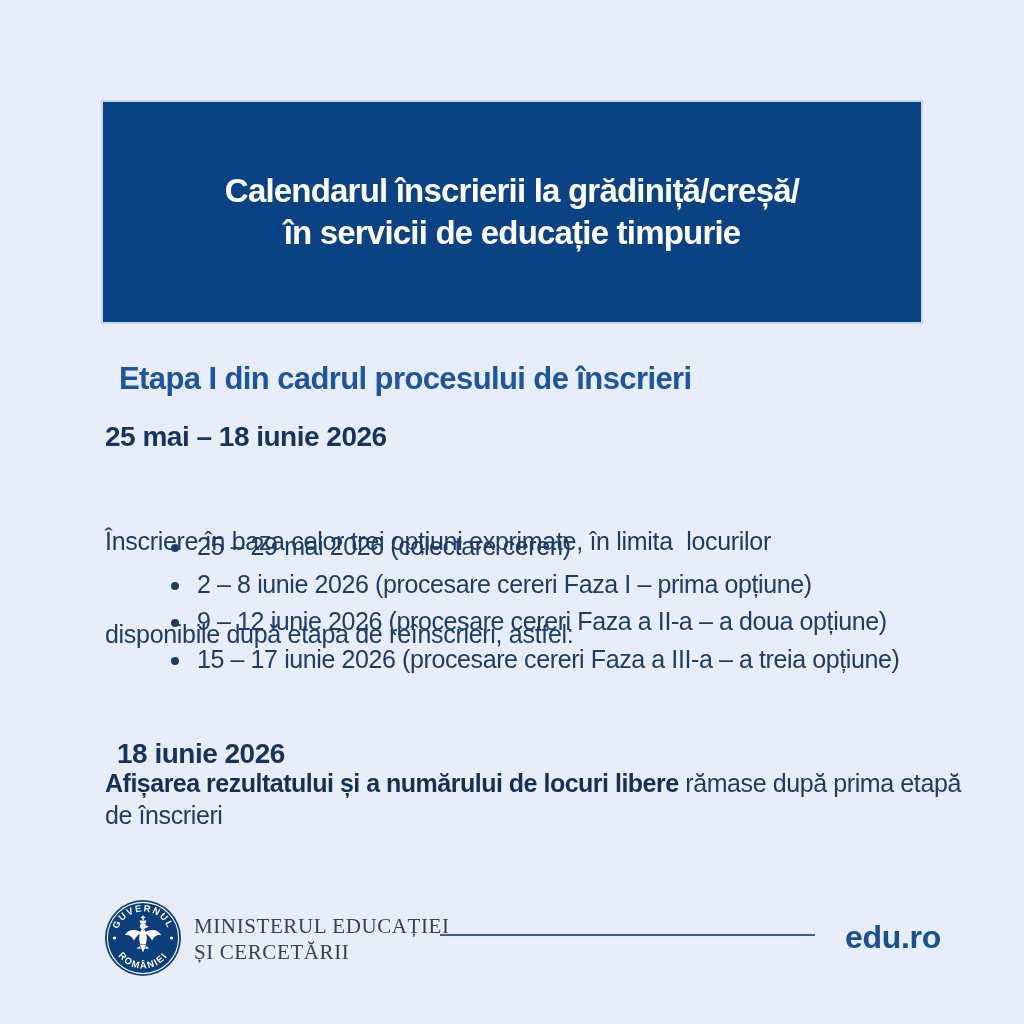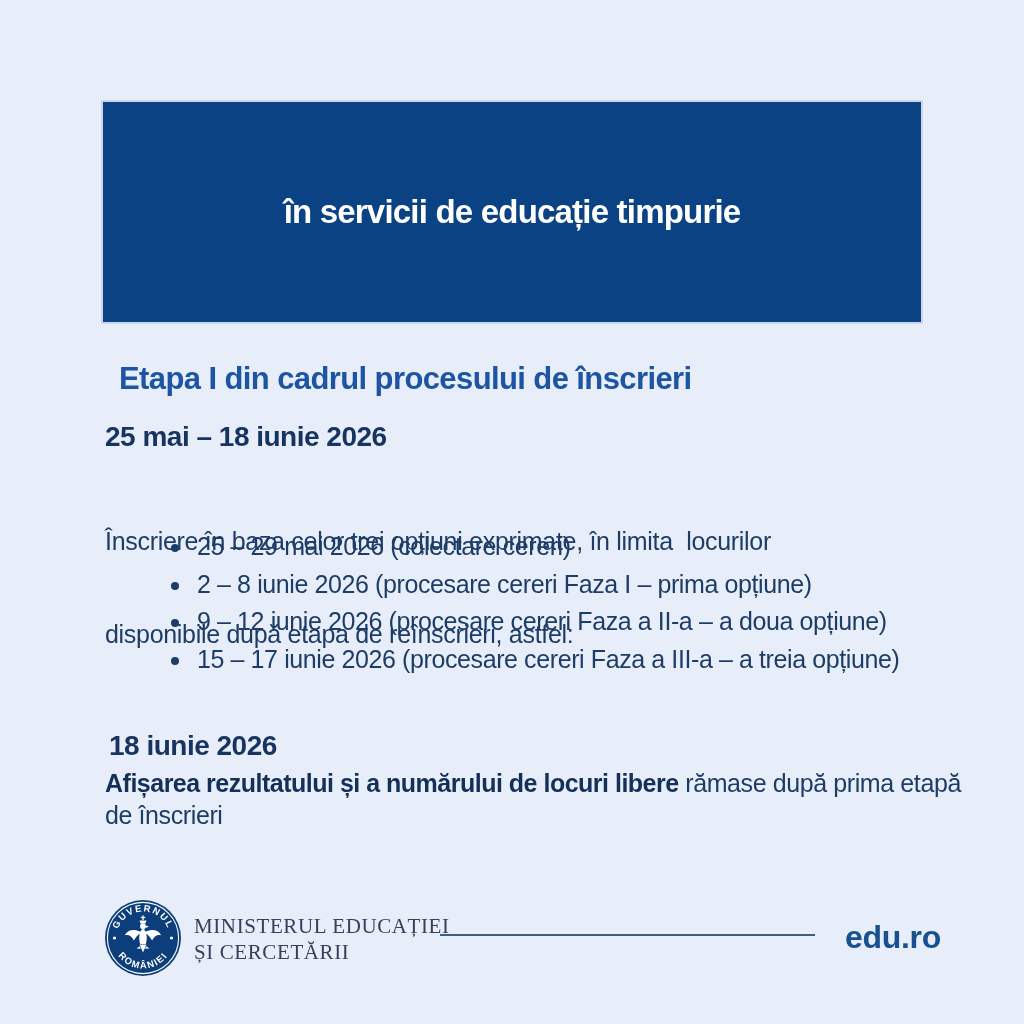--- a/index.html
+++ b/index.html
@@ -99,40 +99,41 @@
     position: absolute; left: 845px; top: 919px;
     font-size: 32px; font-weight: bold;
     letter-spacing: -0.3px;
     color: var(--eduro, #19508f);
   }
 </style>
 </head>
 <body>
 
 <div class="banner">
+  <div class="banner-line">Calendarul înscrierii la grădiniță/creșă/</div>
   <div class="banner-line">în servicii de educație timpurie</div>
 </div>
 
 <h2 class="section-title" style="margin:14px;">Etapa I din cadrul procesului de înscrieri</h2>
 
 <h3 class="period" style="margin:0;">25 mai – 18 iunie 2026</h3>
 
 <div class="intro">
   <div>Înscriere în baza celor trei opțiuni exprimate, în limita  locurilor</div>
   <div>disponibile după etapa de reînscrieri, astfel:</div>
 </div>
 
 <ul class="bullets">
   <li>25 – 29 mai 2026 (colectare cereri)</li>
   <li>2 – 8 iunie 2026 (procesare cereri Faza I – prima opțiune)</li>
   <li>9 – 12 iunie 2026 (procesare cereri Faza a II-a – a doua opțiune)</li>
   <li>15 – 17 iunie 2026 (procesare cereri Faza a III-a – a treia opțiune)</li>
 </ul>
 
-<h3 class="stage2-date" style="margin:4px;">18 iunie 2026</h3>
+<h3 class="stage2-date" style="margin:12px;">18 iunie 2026</h3>
 
 <p class="stage2-text" style="margin:0;">
   <strong>Afișarea rezultatului și a numărului de locuri libere</strong><span> rămase după prima etapă de înscrieri</span>
 </p>
 
 <svg class="seal" width="78" height="78" viewBox="0 0 78 78">
   <circle cx="39" cy="39" r="38" fill="#0c3e7b"></circle>
   <circle cx="39" cy="39" r="35.6" fill="none" stroke="#ffffff" stroke-width="1.1"></circle>
   <defs>
     <path id="arcTop" d="M 12.5 39 A 26.5 26.5 0 0 1 65.5 39" fill="none"></path>

